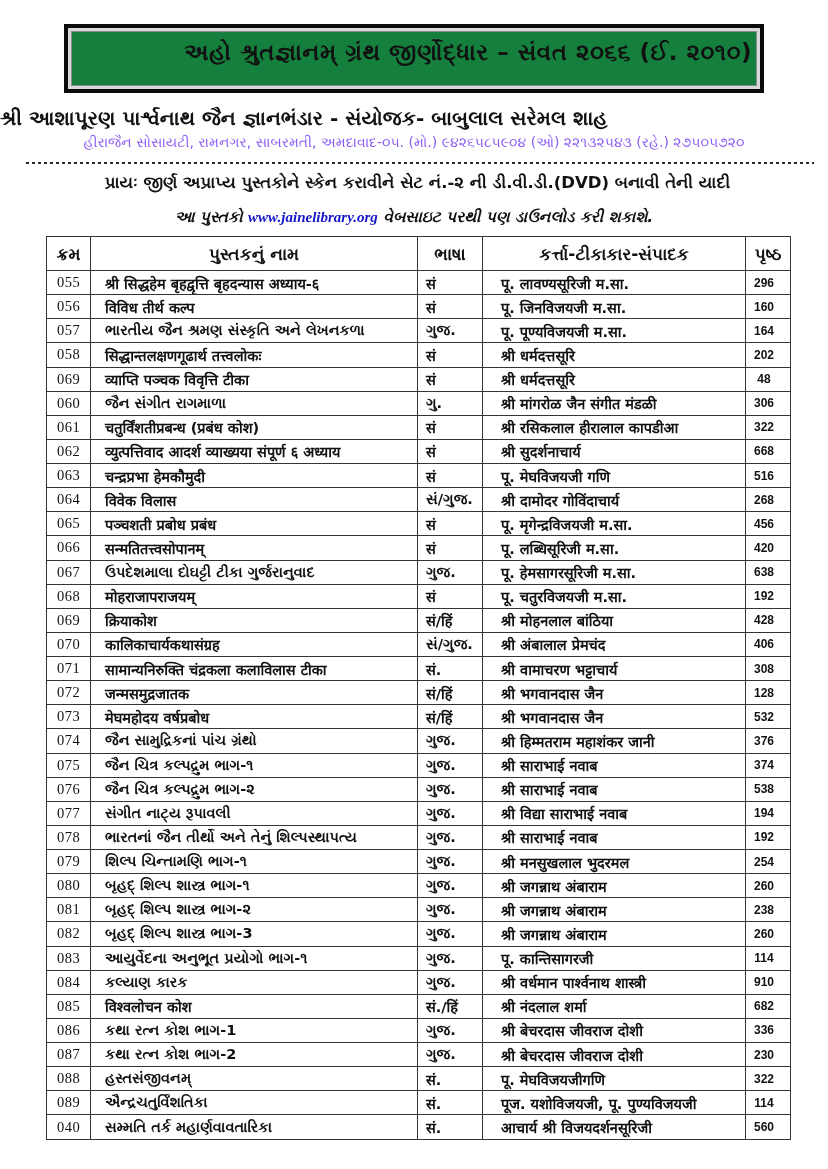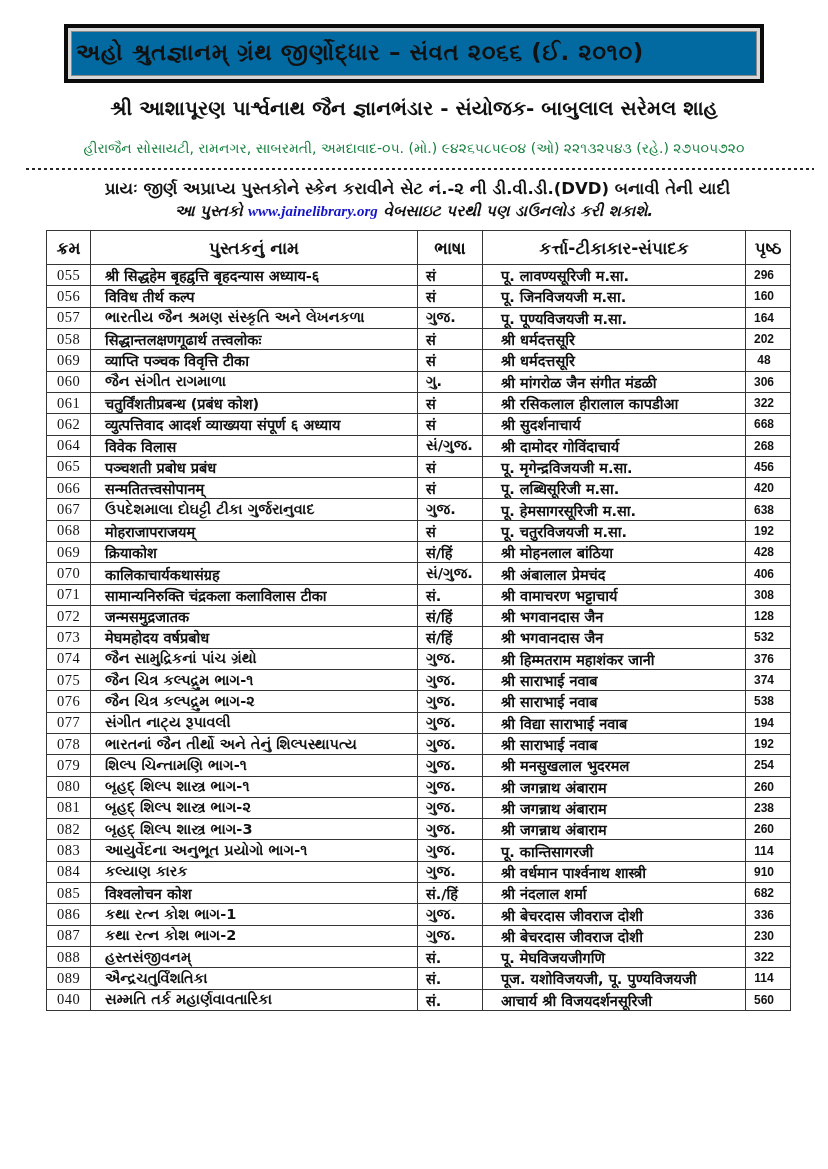--- a/index.html
+++ b/index.html
@@ -13,68 +13,67 @@
     position: relative;
   }
   .title-box {
     margin: 24px 64px 0 64px;
     border: 4px solid #0b0b0b;
     background: #d8d8d8;
     padding: 3px;
   }
   .title-inner {
     border: 1px solid #8a8a8a;
-    background: #0369a1;
-    text-align: left;
-    padding: 7px 4px 9px 4px;
+    background: #15803d;
+    text-align: right;
+    padding: 7px 4px 19px 4px;
     font-size: 23px;
     font-weight: bold;
     letter-spacing: 0.5px;
   }
   .subtitle {
     margin-top: 13px;
-    text-align: center;
     font-size: 20px;
     font-weight: bold;
   }
   .address {
-    margin-top: 20px;
+    margin-top: 4px;
     text-align: center;
     font-size: 14px;
-    color: #15803d;
+    color: #8b5cf6;
   }
   .dashed-separator {
     margin: 11px 14px 0 26px;
     height: 2px;
     background: repeating-linear-gradient(90deg, #2a2a2a 0 3px, transparent 3px 6px);
   }
   .note-1 {
     margin-top: 9px;
     text-align: center;
     font-size: 16.5px;
     font-weight: bold;
     padding-left: 7px;
   }
   .note-2 {
-    margin-top: 4px;
+    margin-top: 16px;
     text-align: center;
     font-size: 15.5px;
     font-weight: bold;
     font-style: italic;
   }
   .note-2 .weblink {
     font-family: "Liberation Serif", serif;
     font-style: italic;
     font-weight: bold;
     font-size: 15px;
   }
   table.book-table {
     margin: 10px 0 0 46px;
     width: 744px;
-    height: 781px;
+    height: 904px;
     border-collapse: collapse;
     table-layout: fixed;
     border-radius: 12px;
   }
   .book-table th, .book-table td {
     border: 1.6px solid #353535;
     vertical-align: middle;
     overflow: hidden;
     white-space: nowrap;
     padding: 0;
@@ -188,20 +187,27 @@
         <td data-name="pages-cell">322</td>
       </tr>
       <tr data-name="table-row">
         <td data-name="serial-cell">062</td>
         <td data-name="book-name-cell">व्युत्पत्तिवाद आदर्श व्याख्यया संपूर्ण ६ अध्याय</td>
         <td data-name="language-cell">सं</td>
         <td data-name="author-cell">श्री सुदर्शनाचार्य</td>
         <td data-name="pages-cell">668</td>
       </tr>
       <tr data-name="table-row">
+        <td data-name="serial-cell">063</td>
+        <td data-name="book-name-cell">चन्द्रप्रभा हेमकौमुदी</td>
+        <td data-name="language-cell">सं</td>
+        <td data-name="author-cell">पू. मेघविजयजी गणि</td>
+        <td data-name="pages-cell">516</td>
+      </tr>
+      <tr data-name="table-row">
         <td data-name="serial-cell">064</td>
         <td data-name="book-name-cell">विवेक विलास</td>
         <td data-name="language-cell">સં/ગુજ.</td>
         <td data-name="author-cell">श्री दामोदर गोविंदाचार्य</td>
         <td data-name="pages-cell">268</td>
       </tr>
       <tr data-name="table-row">
         <td data-name="serial-cell">065</td>
         <td data-name="book-name-cell">पञ्चशती प्रबोध प्रबंध</td>
         <td data-name="language-cell">सं</td>

